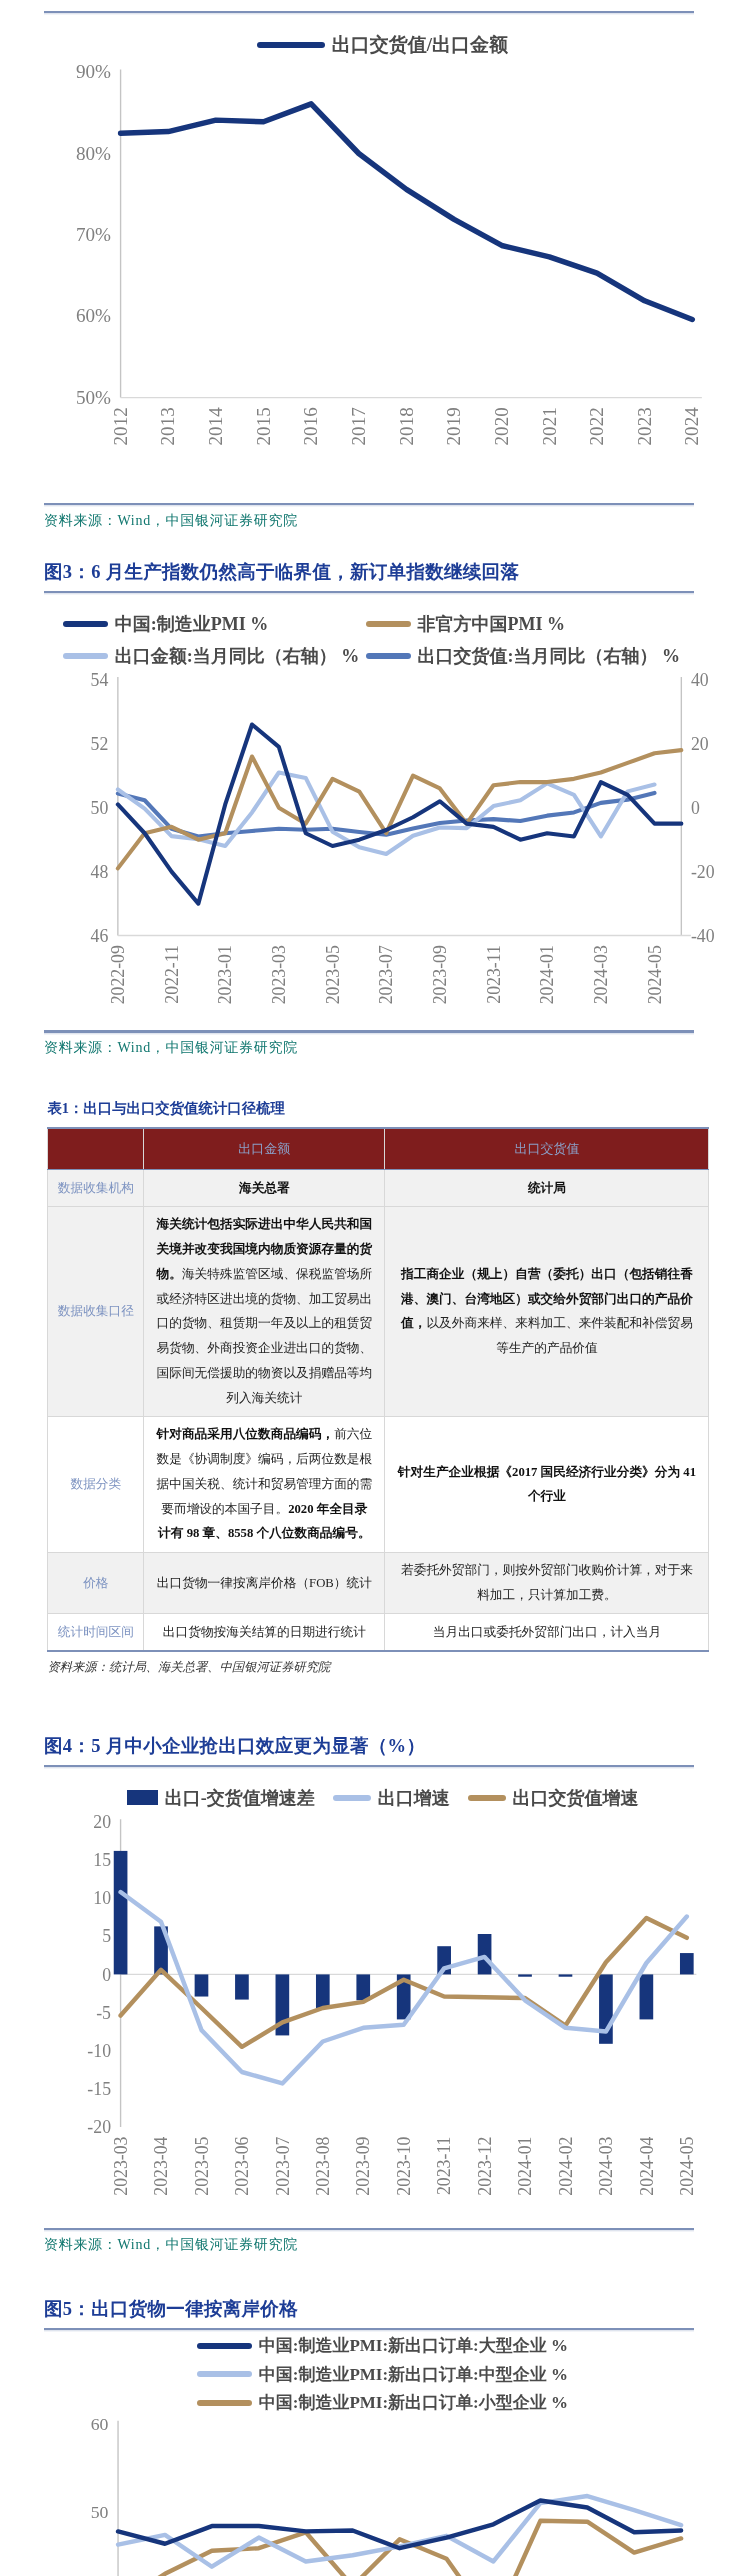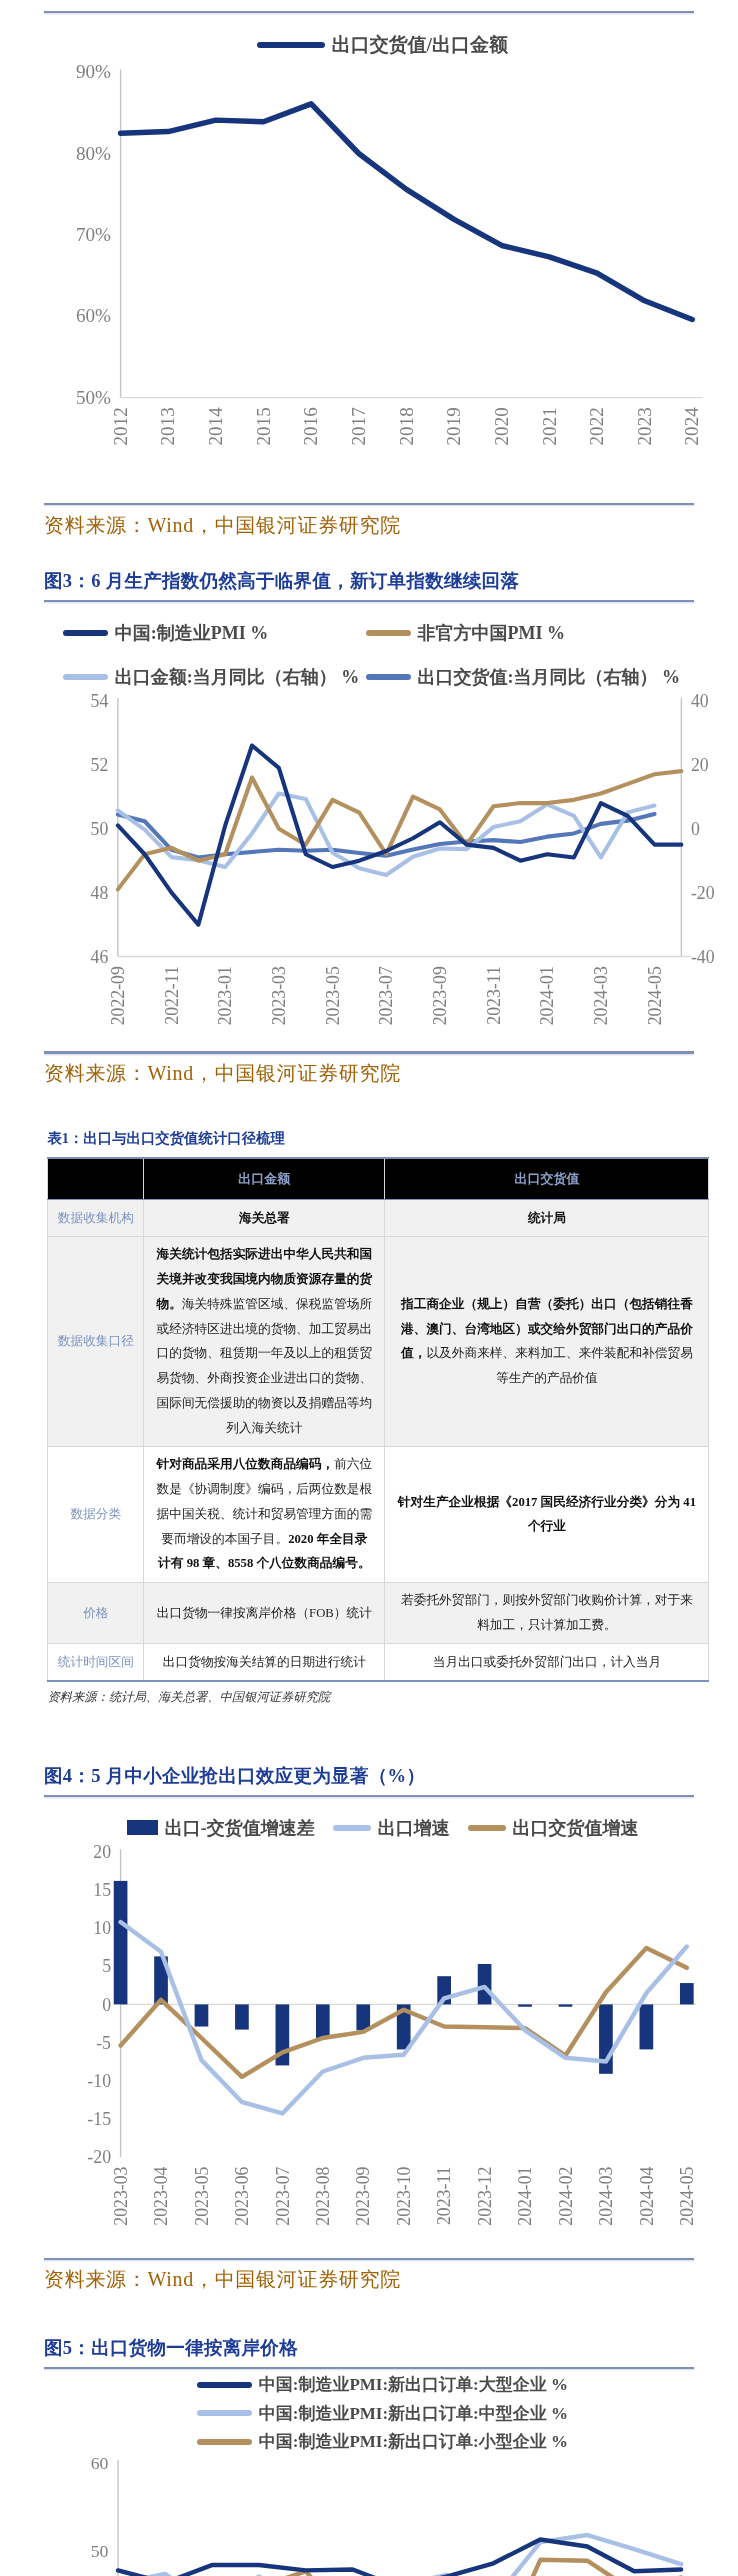--- a/index.html
+++ b/index.html
@@ -19,51 +19,51 @@
     font-size:14.4px; font-weight:600; color:#1d3d96;
     margin:0 0 8.2px 3.4px;
   }
   .sep {
     height:2.1px; background:#7d90b8; width:650px;
     box-shadow:0 1.4px 0 #dfe4ee;
     margin-bottom:4.1px;
   }
   .legend { margin:19px 0 2.7px 0; color:#4a4a4a; }
   .legend-row { display:flex; justify-content:center; align-items:center; gap:18px; flex-wrap:nowrap; }
-  .legend-grid2 { display:grid; grid-template-columns:46% 54%; row-gap:20px; padding-left:19px; }
+  .legend-grid2 { display:grid; grid-template-columns:46% 54%; row-gap:8px; padding-left:19px; }
   .legend-col { display:flex; flex-direction:column; gap:5.5px; width:fit-content; margin:0 auto; }
   .legend-item { display:flex; align-items:center; gap:6.8px; font-weight:700; white-space:nowrap; }
   .swatch-line { display:inline-block; height:6.2px; border-radius:3.4px; flex:none; }
   .swatch-bar  { display:inline-block; height:15px; width:31.5px; flex:none; }
   .chart-mount { position:relative; }
   .chart-mount svg { display:block; overflow:visible; }
   svg text { font-family:"Liberation Serif","DejaVu Serif",serif; }
   .source-row { margin-top:4.1px; }
   .source-text {
-    font-size:20px; font-weight:500; color:#a16207;
+    font-size:14px; font-weight:500; color:#0f766e;
     margin:6.8px 0 0 0; letter-spacing:0.7px;
   }
   .table-source {
     font-size:12.3px; font-style:italic; color:#333;
     margin:6.8px 0 0 3.4px;
   }
   .gap-s { height:29px; } .gap-m { height:42px; } .gap-l { height:57px; }
   table.t1 {
     width:662px; border-collapse:collapse; table-layout:fixed;
     border-top:2.7px solid #7d90b8; border-bottom:2.1px solid #7d90b8;
     margin-left:3.4px;
   }
   table.t1 col.c0 { width:14.5%; } table.t1 col.c1 { width:36.5%; } table.t1 col.c2 { width:49%; }
   table.t1 th, table.t1 td {
     border:0.7px solid #d8d8d8; text-align:center; vertical-align:middle;
     font-size:12.7px; line-height:1.95; padding:5.5px 11px; color:#222;
   }
   table.t1 thead th {
-    color:#8ba0c8; font-weight:700; height:42px; font-size:13px;
-    border-bottom:1.4px solid #7d90b8; background:#000000;
+    color:#8ba0c8; font-weight:400; height:42px; font-size:13px;
+    border-bottom:1.4px solid #7d90b8; background:#7f1d1d;
   }
   table.t1 td.rowlabel { color:#7d93c1; padding:5.5px 4.1px; }
   table.t1 tr.stripe td { background:#f1f1f1; }
   table.t1 b { font-weight:700; color:#111; }
 </style>
 </head>
 <body>
 
 <div class="page">
 

